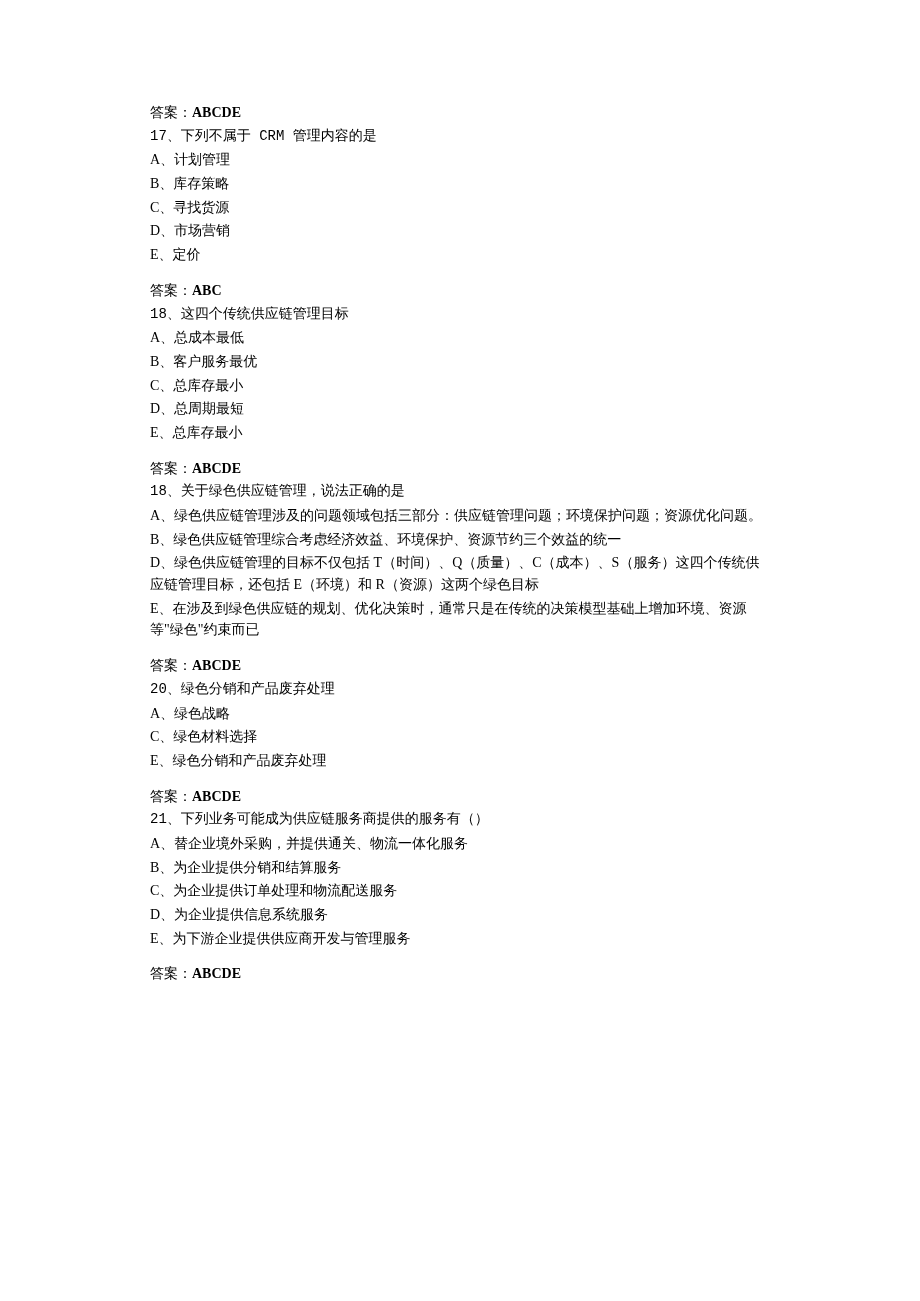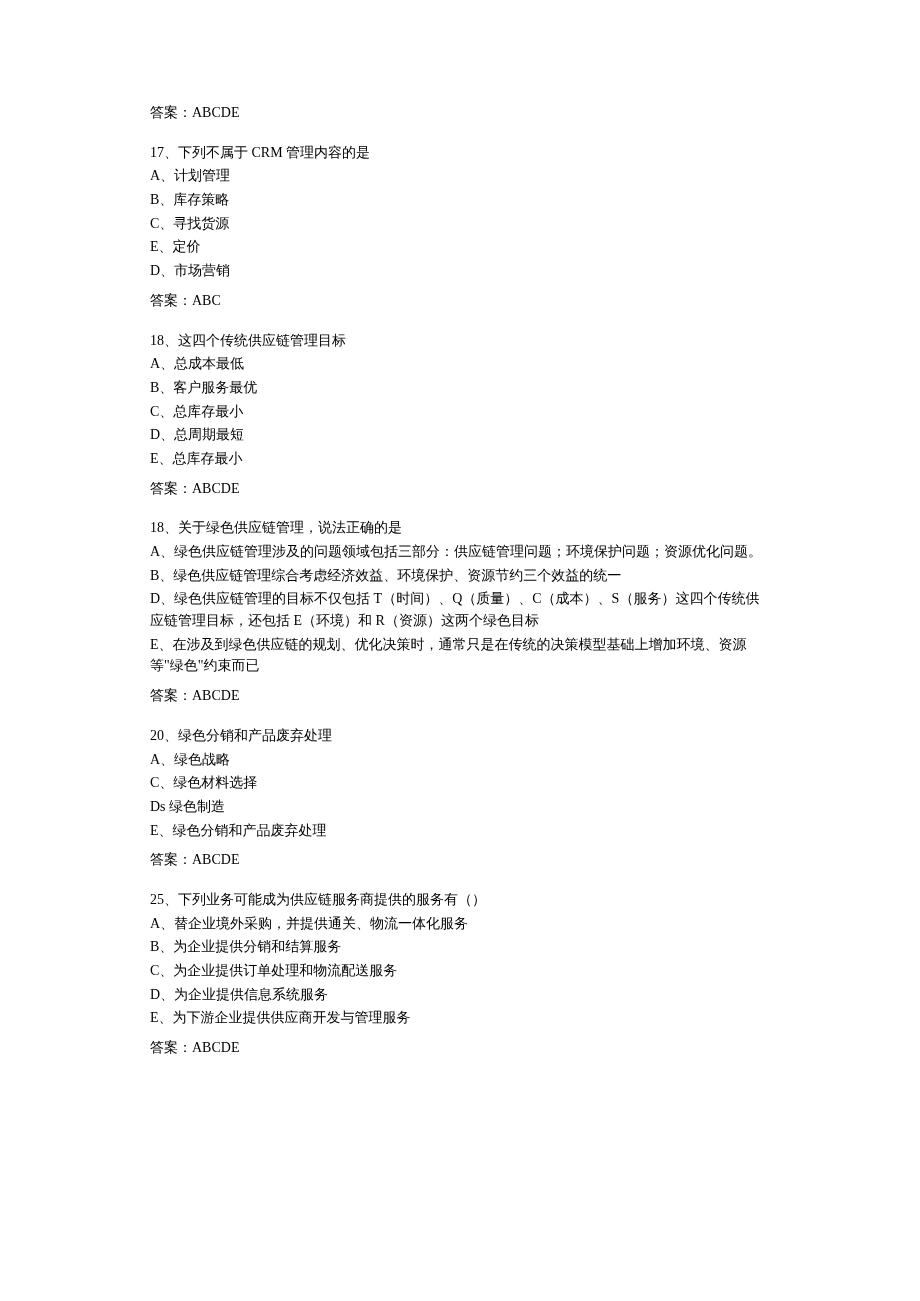--- a/index.html
+++ b/index.html
@@ -13,60 +13,60 @@
     color: #000;
     font-size: 14px;
     padding: 100px 150px 80px 150px;
     box-sizing: border-box;
     line-height: 1.55;
   }
   .line {
     margin: 2px 0;
   }
   .q-stem {
-    margin-top: 18px;
+    margin-top: 2px;
+    font-family: Liberation Mono, monospace;
   }
   .answer {
-    margin-top: 8px;
+    margin-top: 14px;
   }
   .bold {
-    font-weight: normal;
+    font-weight: bold;
   }
 </style>
 </head>
 <body>
 
 <div id="content">
     <div class="line"><span>答案：</span><span class="bold">ABCDE</span></div>
     <div class="line q-stem"><span>17、</span><span>下列不属于 CRM 管理内容的是</span></div>
     <div class="line">A、计划管理</div>
     <div class="line">B、库存策略</div>
     <div class="line">C、寻找货源</div>
+    <div class="line">D、市场营销</div>
     <div class="line">E、定价</div>
-    <div class="line">D、市场营销</div>
     <div class="line answer"><span>答案：</span><span class="bold">ABC</span></div>
     <div class="line q-stem"><span>18、</span><span>这四个传统供应链管理目标</span></div>
     <div class="line">A、总成本最低</div>
     <div class="line">B、客户服务最优</div>
     <div class="line">C、总库存最小</div>
     <div class="line">D、总周期最短</div>
     <div class="line">E、总库存最小</div>
     <div class="line answer"><span>答案：</span><span class="bold">ABCDE</span></div>
     <div class="line q-stem"><span>18、</span><span>关于绿色供应链管理，说法正确的是</span></div>
     <div class="line">A、绿色供应链管理涉及的问题领域包括三部分：供应链管理问题；环境保护问题；资源优化问题。</div>
     <div class="line">B、绿色供应链管理综合考虑经济效益、环境保护、资源节约三个效益的统一</div>
     <div class="line">D、绿色供应链管理的目标不仅包括 T（时间）、Q（质量）、C（成本）、S（服务）这四个传统供应链管理目标，还包括 E（环境）和 R（资源）这两个绿色目标</div>
     <div class="line">E、在涉及到绿色供应链的规划、优化决策时，通常只是在传统的决策模型基础上增加环境、资源等"绿色"约束而已</div>
     <div class="line answer"><span>答案：</span><span class="bold">ABCDE</span></div>
     <div class="line q-stem"><span>20、</span><span>绿色分销和产品废弃处理</span></div>
     <div class="line">A、绿色战略</div>
     <div class="line">C、绿色材料选择</div>
-    <div class="line">Ds 绿色制造</div>
     <div class="line">E、绿色分销和产品废弃处理</div>
     <div class="line answer"><span>答案：</span><span class="bold">ABCDE</span></div>
-    <div class="line q-stem"><span>25、</span><span>下列业务可能成为供应链服务商提供的服务有（）</span></div>
+    <div class="line q-stem"><span>21、</span><span>下列业务可能成为供应链服务商提供的服务有（）</span></div>
     <div class="line">A、替企业境外采购，并提供通关、物流一体化服务</div>
     <div class="line">B、为企业提供分销和结算服务</div>
     <div class="line">C、为企业提供订单处理和物流配送服务</div>
     <div class="line">D、为企业提供信息系统服务</div>
     <div class="line">E、为下游企业提供供应商开发与管理服务</div>
     <div class="line answer"><span>答案：</span><span class="bold">ABCDE</span></div>
   </div>
 
 </body></html>

